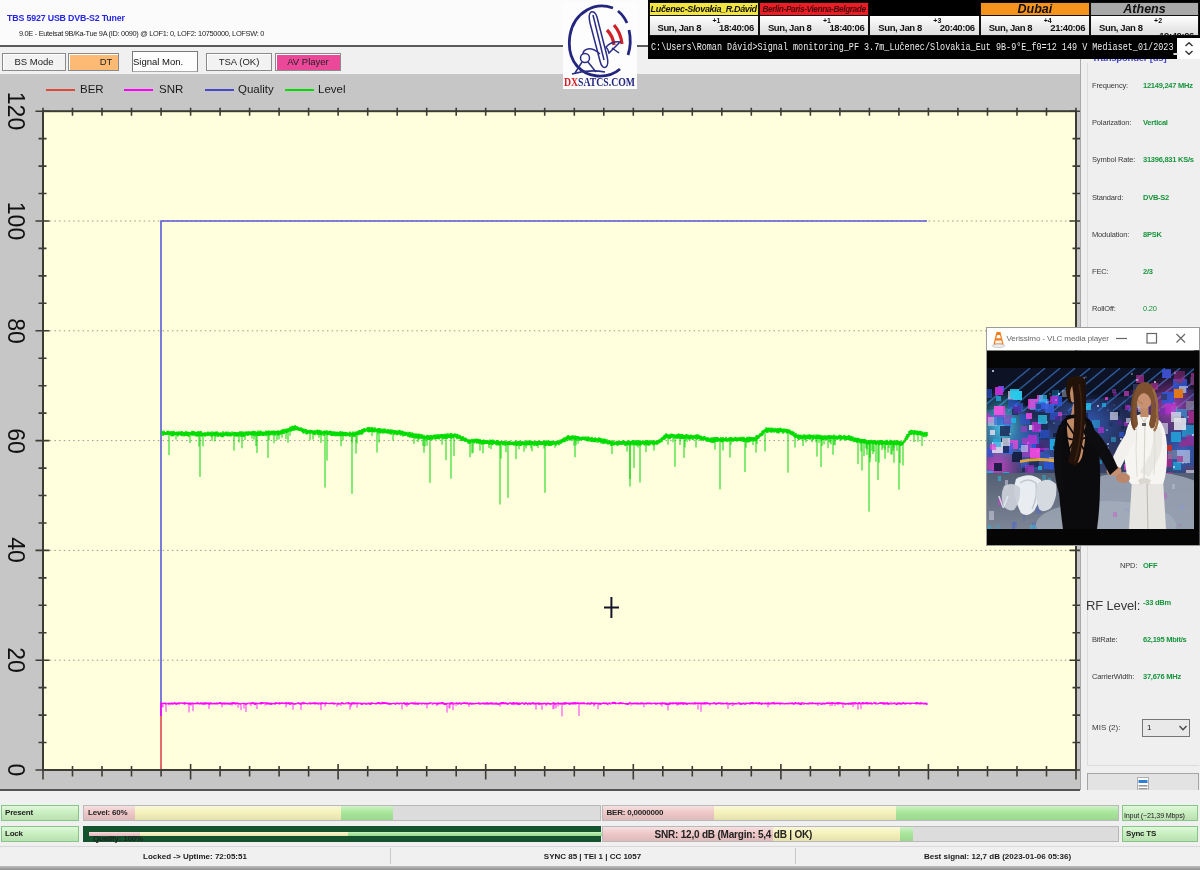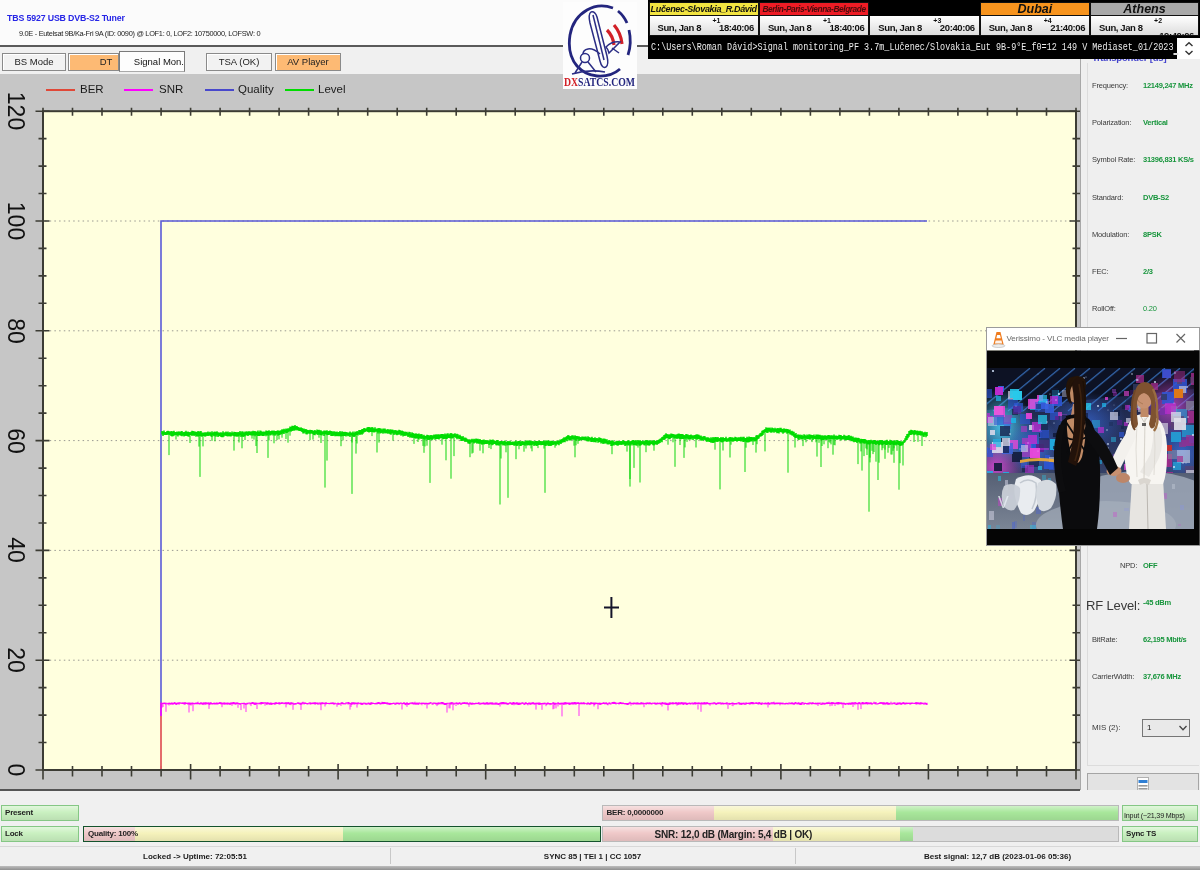--- a/index.html
+++ b/index.html
@@ -3,28 +3,28 @@
 <style>
 * { margin:0; padding:0; box-sizing:border-box; }
 body { font-family:"Liberation Sans", sans-serif; }
 #page { position:relative; width:1200px; height:870px; overflow:hidden; background:#f0f0f0; }
 .abs { position:absolute; }
 </style></head><body>
 <div id="page">
 
 <div class="abs" style="left:0;top:0;width:648px;height:45px;background:#fbfbfb;"></div>
 <div class="abs" style="left:7px;top:13px;font-size:8.8px;font-weight:bold;color:#2726e6;letter-spacing:-0.15px;">TBS 5927 USB DVB-S2 Tuner</div>
-<div class="abs" style="left:19px;top:29px;font-size:7.4px;color:#1c1c1c;letter-spacing:-0.3px;">9.0E - Eutelsat 9B/Ka-Fri 9A (ID: 0090) @ LOF1: 0, LOF2: 10750000, LOFSW: 0</div>
+<div class="abs" style="left:19px;top:29px;font-size:7.4px;color:#1c1c1c;letter-spacing:-0.3px;">9.0E - Eutelsat 9B/Ka-Tue 9A (ID: 0090) @ LOF1: 0, LOF2: 10750000, LOFSW: 0</div>
 <div class="abs" style="left:0;top:45px;width:650px;height:1.5px;background:#5a5a5a;"></div>
 <div class="abs" style="left:0;top:46.5px;width:648px;height:27.5px;background:#f0f0f0;"></div>
 <div class="abs" style="left:2px;top:53px;width:64px;height:18px;background:#f2f2f2;border:1px solid #8a8a8a;box-shadow:inset 1px 1px 0 #fff;text-align:center;font-size:9.5px;color:#222;line-height:16px;">BS Mode</div>
 <div class="abs" style="left:68px;top:53px;width:51px;height:18px;background:#fdba74;border:1px solid #8a8a8a;box-shadow:inset 1px 1px 0 #fff;text-align:center;font-size:9.5px;color:#222;line-height:16px;padding-left:25px;">DT Mode</div>
-<div class="abs" style="left:119px;top:51px;width:66px;height:21px;background:#fdfdfd;border:1px solid #7a7a7a;border-bottom-color:#aaa;z-index:2;text-align:right;font-size:9.5px;color:#111;line-height:20px;">Signal Mon.</div>
+<div class="abs" style="left:132px;top:51px;width:66px;height:21px;background:#fdfdfd;border:1px solid #7a7a7a;border-bottom-color:#aaa;z-index:2;text-align:left;font-size:9.5px;color:#111;line-height:20px;">Signal Mon.</div>
 <div class="abs" style="left:206px;top:53px;width:66px;height:18px;background:#f2f2f2;border:1px solid #8a8a8a;box-shadow:inset 1px 1px 0 #fff;text-align:center;font-size:9.5px;color:#222;line-height:16px;">TSA (OK)</div>
-<div class="abs" style="left:275px;top:53px;width:66px;height:18px;background:#fdba74;border:1px solid #8a8a8a;box-shadow:inset 1px 1px 0 #fff;text-align:center;font-size:9.5px;color:#222;line-height:16px;">AV Player</div>
+<div class="abs" style="left:275px;top:53px;width:66px;height:18px;background:#ec4899;border:1px solid #8a8a8a;box-shadow:inset 1px 1px 0 #fff;text-align:center;font-size:9.5px;color:#222;line-height:16px;">AV Player</div>
 <div class="abs" style="left:0;top:74px;width:1080px;height:716px;background:#c6c6c6;"></div>
 <div class="abs" style="left:46px;top:89px;width:29px;height:2px;background:#e04838;"></div>
 <div class="abs" style="left:80px;top:83px;font-size:11.5px;color:#1a1a1a;">BER</div>
 <div class="abs" style="left:124px;top:89px;width:29px;height:2px;background:#ff00ff;"></div>
 <div class="abs" style="left:159px;top:83px;font-size:11.5px;color:#1a1a1a;">SNR</div>
 <div class="abs" style="left:205px;top:89px;width:29px;height:2px;background:#4848cc;"></div>
 <div class="abs" style="left:238px;top:83px;font-size:11.5px;color:#1a1a1a;">Quality</div>
 <div class="abs" style="left:285px;top:89px;width:29px;height:2px;background:#00dc00;"></div>
 <div class="abs" style="left:318px;top:83px;font-size:11.5px;color:#1a1a1a;">Level</div>
 <div class="abs" style="left:0;top:0;width:1080px;height:870px;">
@@ -105,21 +105,21 @@
 <div class="abs" style="left:1143px;top:192.5px;font-size:7.5px;font-weight:bold;color:#17953c;letter-spacing:-0.25px;">DVB-S2</div>
 <div class="abs" style="left:1092px;top:229.5px;font-size:7.5px;color:#3a3a3a;letter-spacing:-0.15px;text-align:center;">Modulation:</div>
 <div class="abs" style="left:1143px;top:229.5px;font-size:7.5px;font-weight:bold;color:#17953c;letter-spacing:-0.25px;">8PSK</div>
 <div class="abs" style="left:1092px;top:266.5px;font-size:7.5px;color:#3a3a3a;letter-spacing:-0.15px;">FEC:</div>
 <div class="abs" style="left:1143px;top:266.5px;font-size:7.5px;font-weight:bold;color:#17953c;letter-spacing:-0.25px;">2/3</div>
 <div class="abs" style="left:1092px;top:303.5px;font-size:7.5px;color:#3a3a3a;letter-spacing:-0.15px;">RollOff:</div>
 <div class="abs" style="left:1143px;top:303.5px;font-size:7.5px;font-weight:normal;color:#17953c;letter-spacing:-0.25px;">0.20</div>
 <div class="abs" style="left:1092px;top:560.5px;font-size:7.5px;color:#3a3a3a;letter-spacing:-0.15px;padding-left:28px;">NPD:</div>
 <div class="abs" style="left:1143px;top:560.5px;font-size:7.5px;font-weight:bold;color:#17953c;letter-spacing:-0.25px;">OFF</div>
 <div class="abs" style="left:1086px;top:598.0px;font-size:13px;color:#3a3a3a;letter-spacing:-0.15px;">RF Level:</div>
-<div class="abs" style="left:1143px;top:598.0px;font-size:7.5px;font-weight:bold;color:#17953c;letter-spacing:-0.25px;">-45 dBm</div>
+<div class="abs" style="left:1143px;top:598.0px;font-size:7.5px;font-weight:bold;color:#17953c;letter-spacing:-0.25px;">-33 dBm</div>
 <div class="abs" style="left:1092px;top:635.0px;font-size:7.5px;color:#3a3a3a;letter-spacing:-0.15px;">BitRate:</div>
 <div class="abs" style="left:1143px;top:635.0px;font-size:7.5px;font-weight:bold;color:#17953c;letter-spacing:-0.25px;">62,195 Mbit/s</div>
 <div class="abs" style="left:1092px;top:672.0px;font-size:7.5px;color:#3a3a3a;letter-spacing:-0.15px;">CarrierWidth:</div>
 <div class="abs" style="left:1143px;top:672.0px;font-size:7.5px;font-weight:bold;color:#17953c;letter-spacing:-0.25px;">37,676 MHz</div>
 <div class="abs" style="left:1092px;top:723px;font-size:8px;color:#3a3a3a;">MIS (2):</div>
 <div class="abs" style="left:1142px;top:719px;width:48px;height:17.5px;background:#e9e9e9;border:1px solid #767676;"></div>
 <div class="abs" style="left:1147px;top:723px;font-size:8px;color:#222;">1</div>
 <svg class="abs" style="left:1178px;top:724px;" width="10" height="8" viewBox="0 0 10 8">
       <path d="M1.5,2 L5,5.8 L8.5,2" fill="none" stroke="#444" stroke-width="1.3"></path>
     </svg>
@@ -548,21 +548,27 @@
 <div class="abs" style="left:0;top:790px;width:1200px;height:80px;background:#f0f0f0;"></div>
 <div class="abs" style="left:0;top:789px;width:1080px;height:1.5px;background:#555;"></div>
 <div class="abs" style="left:1px;top:805px;width:78px;height:15.5px;border:1px solid #85c785;background:#dcdcdc;">
       <div style="position:absolute;left:0px;top:0;width:76px;height:100%;background:linear-gradient(rgba(255,255,255,0.45),rgba(255,255,255,0) 45%,rgba(0,0,0,0.07)),#c9f0c0;"></div>
       <div style="position:absolute;left:3px;top:1.5px;font-size:8px;font-weight:bold;color:#222;white-space:nowrap;letter-spacing:-0.2px;">Present</div>
     </div>
 <div class="abs" style="left:1px;top:826px;width:78px;height:15.5px;border:1px solid #85c785;background:#dcdcdc;">
       <div style="position:absolute;left:0px;top:0;width:76px;height:100%;background:linear-gradient(rgba(255,255,255,0.45),rgba(255,255,255,0) 45%,rgba(0,0,0,0.07)),#c9f0c0;"></div>
       <div style="position:absolute;left:3px;top:1.5px;font-size:8px;font-weight:bold;color:#222;white-space:nowrap;letter-spacing:-0.2px;">Lock</div>
     </div>
-<div class="abs" style="left:83px;top:826px;width:518px;height:15.5px;border:1px solid #14532d;background:#dcdcdc;">
+<div class="abs" style="left:83px;top:805px;width:518px;height:15.5px;border:1px solid #b9b9b9;background:#dcdcdc;">
+      <div style="position:absolute;left:0px;top:0;width:51px;height:100%;background:linear-gradient(rgba(255,255,255,0.45),rgba(255,255,255,0) 45%,rgba(0,0,0,0.07)),#efc8c8;"></div>
+      <div style="position:absolute;left:51px;top:0;width:206px;height:100%;background:linear-gradient(rgba(255,255,255,0.45),rgba(255,255,255,0) 45%,rgba(0,0,0,0.07)),#f5f2bb;"></div>
+      <div style="position:absolute;left:257px;top:0;width:52px;height:100%;background:linear-gradient(rgba(255,255,255,0.45),rgba(255,255,255,0) 45%,rgba(0,0,0,0.07)),#a8e79b;"></div>
+      <div style="position:absolute;left:4px;top:1.5px;font-size:8px;font-weight:bold;color:#222;white-space:nowrap;letter-spacing:-0.2px;">Level: 60%</div>
+    </div>
+<div class="abs" style="left:83px;top:826px;width:518px;height:15.5px;border:6px solid #14532d;background:#dcdcdc;">
       <div style="position:absolute;left:0px;top:0;width:51px;height:100%;background:linear-gradient(rgba(255,255,255,0.45),rgba(255,255,255,0) 45%,rgba(0,0,0,0.07)),#efc8c8;"></div>
       <div style="position:absolute;left:51px;top:0;width:208px;height:100%;background:linear-gradient(rgba(255,255,255,0.45),rgba(255,255,255,0) 45%,rgba(0,0,0,0.07)),#f5f2bb;"></div>
       <div style="position:absolute;left:259px;top:0;width:257px;height:100%;background:linear-gradient(rgba(255,255,255,0.45),rgba(255,255,255,0) 45%,rgba(0,0,0,0.07)),#a8e79b;"></div>
       <div style="position:absolute;left:4px;top:1.5px;font-size:8px;font-weight:bold;color:#222;white-space:nowrap;letter-spacing:-0.2px;">Quality: 100%</div>
     </div>
 <div class="abs" style="left:601.5px;top:805px;width:517px;height:15.5px;border:1px solid #b9b9b9;background:#dcdcdc;">
       <div style="position:absolute;left:0px;top:0;width:111px;height:100%;background:linear-gradient(rgba(255,255,255,0.45),rgba(255,255,255,0) 45%,rgba(0,0,0,0.07)),#efc8c8;"></div>
       <div style="position:absolute;left:111px;top:0;width:182px;height:100%;background:linear-gradient(rgba(255,255,255,0.45),rgba(255,255,255,0) 45%,rgba(0,0,0,0.07)),#f5f2bb;"></div>
       <div style="position:absolute;left:293px;top:0;width:222px;height:100%;background:linear-gradient(rgba(255,255,255,0.45),rgba(255,255,255,0) 45%,rgba(0,0,0,0.07)),#a8e79b;"></div>
       <div style="position:absolute;left:4px;top:1.5px;font-size:8px;font-weight:bold;color:#222;white-space:nowrap;letter-spacing:-0.2px;">BER: 0,0000000</div>

